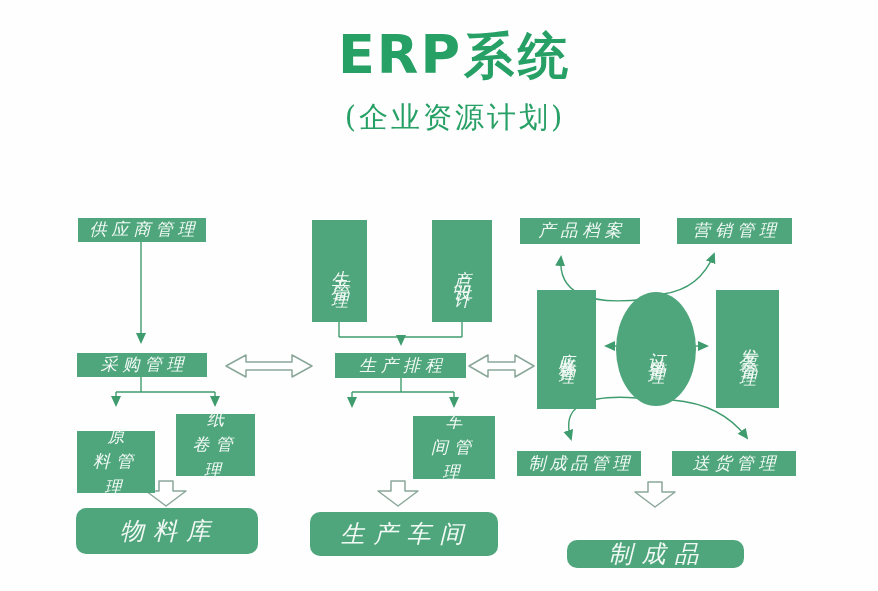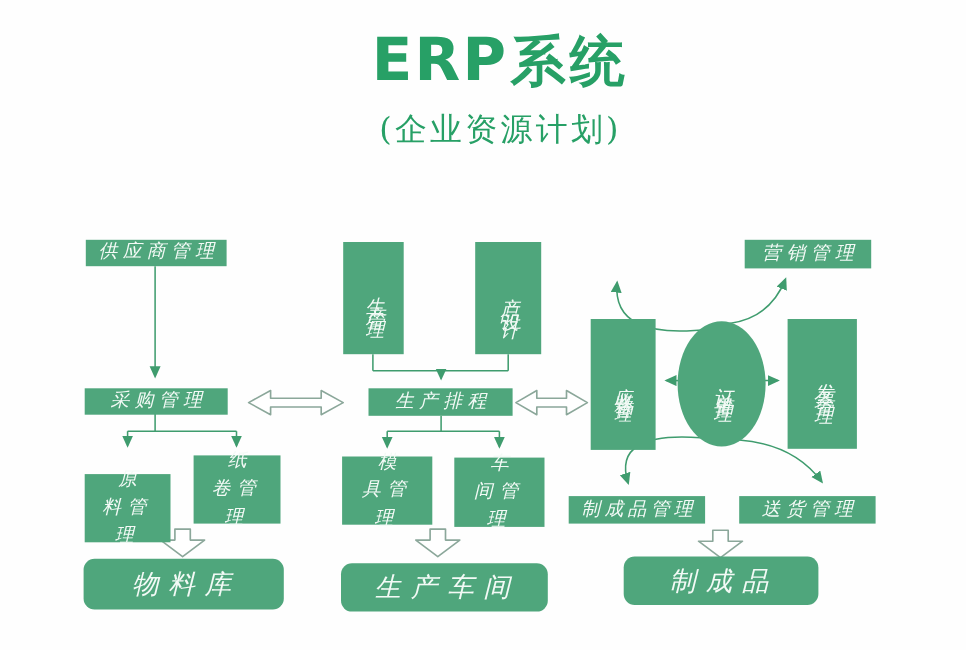--- a/index.html
+++ b/index.html
@@ -142,45 +142,45 @@
 
   <div class="node vert" style="left:312px;top:220px;width:55px;height:102px;">
     <span class="lbl">生产管理</span>
   </div>
   <div class="node vert" style="left:432px;top:220px;width:60px;height:102px;">
     <span class="lbl">产品设计</span>
   </div>
   <div class="node" style="left:335px;top:353px;width:131px;height:25px;">
     <span class="lbl">生产排程</span>
   </div>
-  <div class="node two" style="left:311px;top:415px;width:82px;height:62px;">
-    <span class="lbl">模具管理</span>
-  </div>
   <div class="node two" style="left:413px;top:416px;width:82px;height:63px;">
     <span class="lbl">车间管理</span>
   </div>
   <div class="node round" style="left:310px;top:512px;width:188px;height:44px;">
     <span class="lbl">生产车间</span>
   </div>
 
+  <div class="node" style="left:520px;top:218px;width:120px;height:26px;">
+    <span class="lbl">产品档案</span>
+  </div>
   <div class="node" style="left:677px;top:218px;width:115px;height:26px;">
     <span class="lbl">营销管理</span>
   </div>
   <div class="node vert" style="left:537px;top:290px;width:59px;height:119px;font-size:16px;">
     <span class="lbl" style="letter-spacing:4px;">应收款管理</span>
   </div>
   <div class="node vert ellipse" style="left:616px;top:292px;width:80px;height:114px;">
     <span class="lbl" style="letter-spacing:5px;">订单管理</span>
   </div>
   <div class="node vert" style="left:716px;top:290px;width:63px;height:118px;">
     <span class="lbl">发票管理</span>
   </div>
   <div class="node" style="left:517px;top:451px;width:124px;height:25px;letter-spacing:4px;">
     <span class="lbl" style="text-indent:4px;">制成品管理</span>
   </div>
   <div class="node" style="left:672px;top:451px;width:124px;height:25px;text-align:center;">
     <span class="lbl">送货管理</span>
   </div>
-  <div class="node round" style="left:567px;top:506px;width:177px;height:44px;">
+  <div class="node round" style="left:567px;top:540px;width:177px;height:28px;">
     <span class="lbl">制成品</span>
   </div>
 
 </div>
 
 </body></html>

